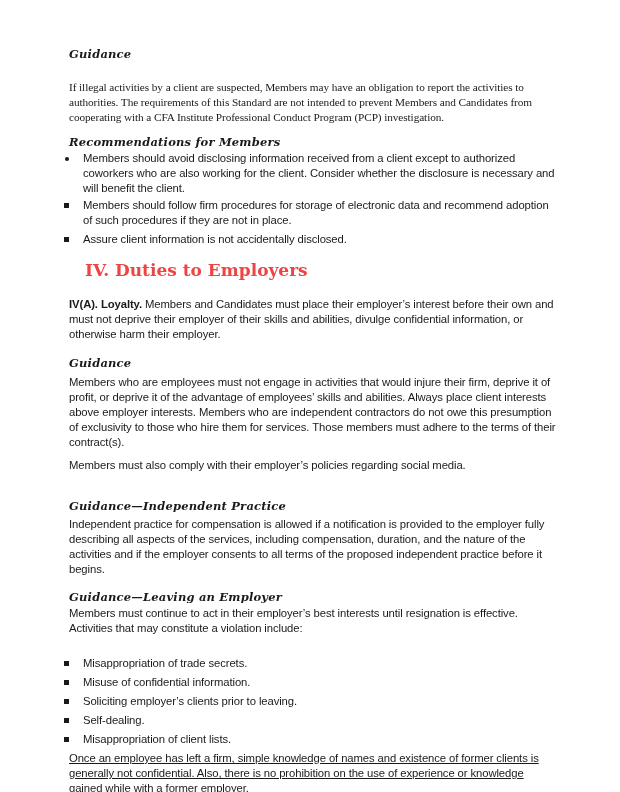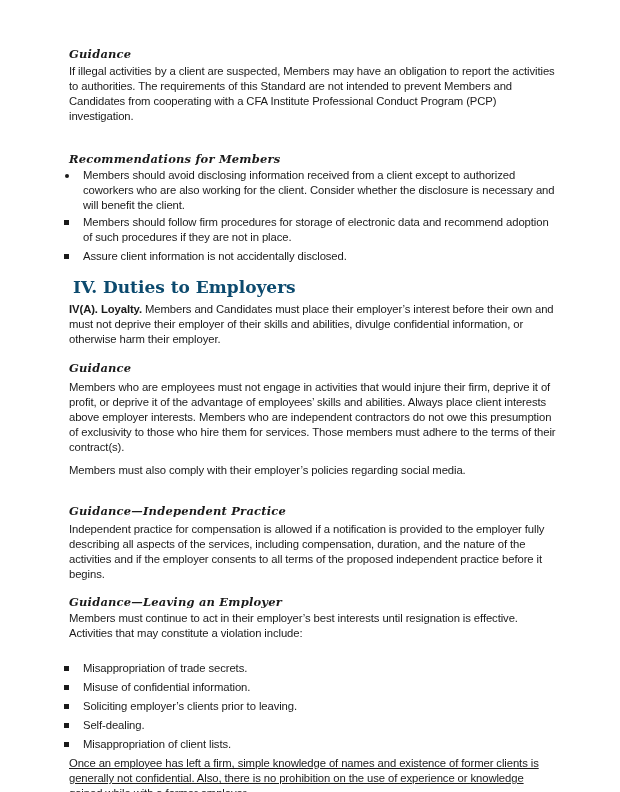--- a/index.html
+++ b/index.html
@@ -1,36 +1,36 @@
 <!DOCTYPE html>
 <html><head>
   <meta charset="utf-8">
   <style>
     html, body { margin: 0; padding: 0; background: #ffffff; }
     body { width: 620px; height: 792px; overflow: hidden; position: relative; }
     .page { position: absolute; left: 69px; top: 43px; width: 490px; color: #1a1a1a; }
     .sans { font-family: "Liberation Sans", sans-serif; font-size: 11.3px; line-height: 15px; letter-spacing: -0.1px; }
     .h3 { font-family: "DejaVu Serif", serif; font-style: italic; font-weight: bold; font-size: 11.5px; line-height: 15px; color: #1a1a1a; margin: 0; letter-spacing: 0.2px; }
-    .h2 { font-family: "DejaVu Serif", serif; font-weight: bold; font-size: 17px; line-height: 22px; color: #0c4a6e; margin: 4px; }
+    .h2 { font-family: "DejaVu Serif", serif; font-weight: bold; font-size: 17px; line-height: 22px; color: #ef4444; margin: 16px; }
     p { margin: 0; }
     ul { list-style: none; margin: 0; padding: 0; }
     li { position: relative; padding-left: 14px; }
     .sq { display: inline-block; position: absolute; left: -1px; top: 5px; width: 5px; height: 5px; background: #1a1a1a; }
     .dot { display: inline-block; position: absolute; left: 0px; top: 6px; width: 4px; height: 4px; border-radius: 50%; background: #1a1a1a; }
     .b { font-weight: bold; }
   </style>
 </head>
 <body>
 
 <div class="page">
 
   <h3 class="h3" style="margin-top:4px;">Guidance</h3>
-  <p class="sans" style="margin-top:2px;">If illegal activities by a client are suspected, Members may have an obligation to report the activities to authorities. The requirements of this Standard are not intended to prevent Members and Candidates from cooperating with a CFA Institute Professional Conduct Program (PCP) investigation.</p>
+  <p class="sans" style="margin-top:18px;font-family:Liberation Serif, serif;">If illegal activities by a client are suspected, Members may have an obligation to report the activities to authorities. The requirements of this Standard are not intended to prevent Members and Candidates from cooperating with a CFA Institute Professional Conduct Program (PCP) investigation.</p>
 
-  <h3 class="h3" style="margin-top:28px;">Recommendations for Members</h3>
+  <h3 class="h3" style="margin-top:10px;">Recommendations for Members</h3>
   <ul class="sans">
     <li style="margin-top:1px;">
       <span class="dot" style="left:-4px;"></span>
       <span>Members should avoid disclosing information received from a client except to authorized coworkers who are also working for the client. Consider whether the disclosure is necessary and will benefit the client.</span>
     </li>
     <li style="margin-top:2px;">
       <span class="sq" style="left:-5px;"></span>
       <span>Members should follow firm procedures for storage of electronic data and recommend adoption of such procedures if they are not in place.</span>
     </li>
     <li style="margin-top:4px;">

